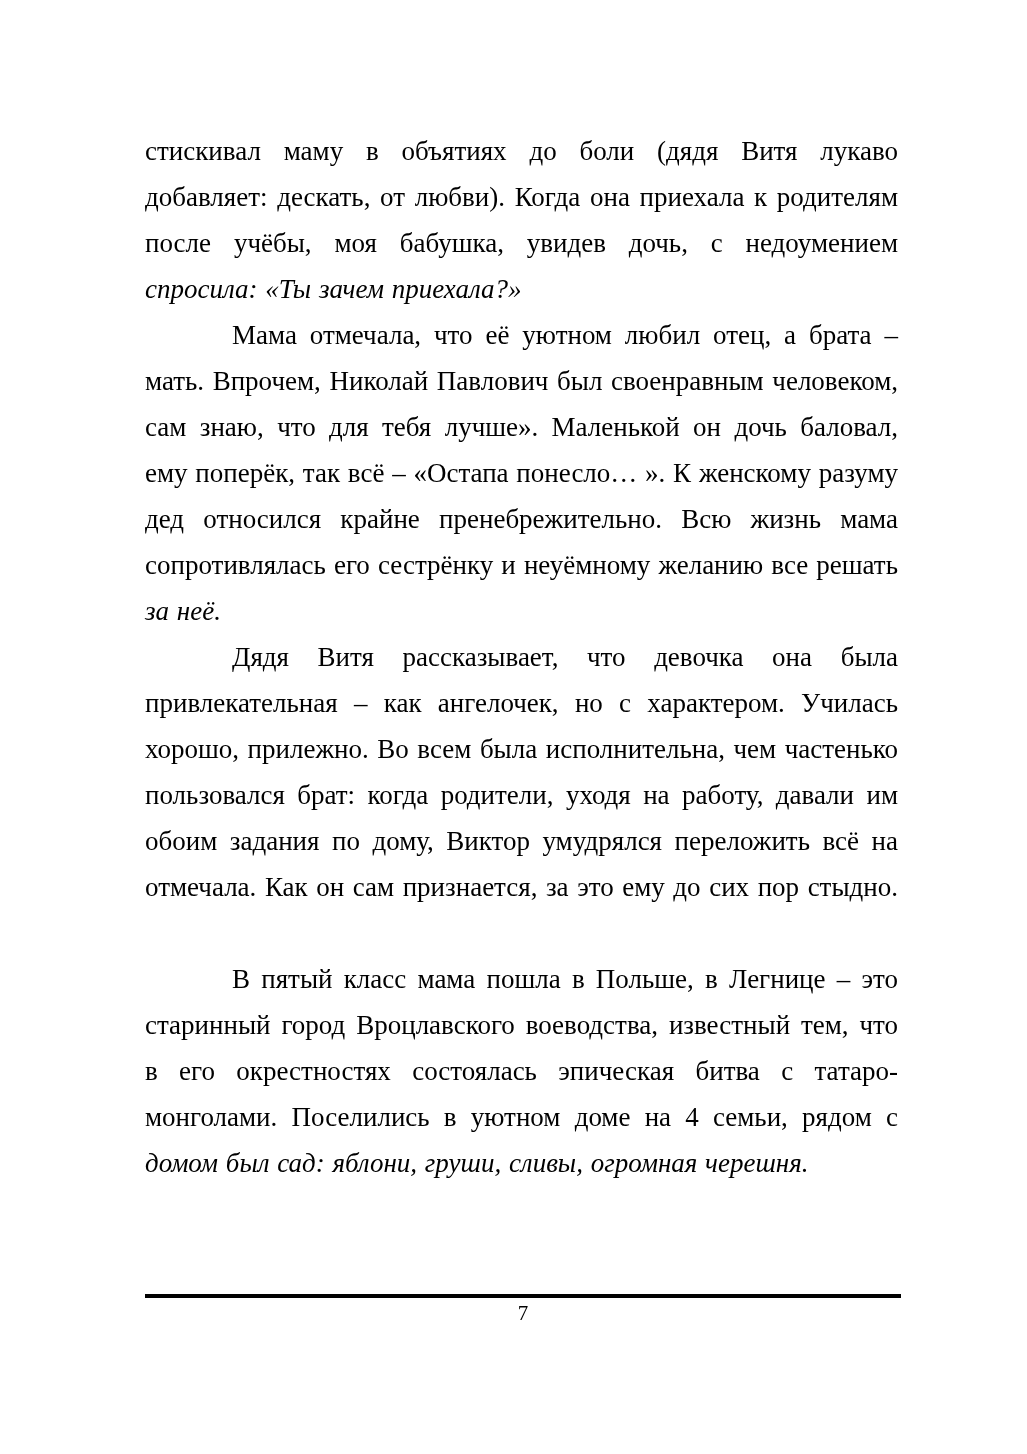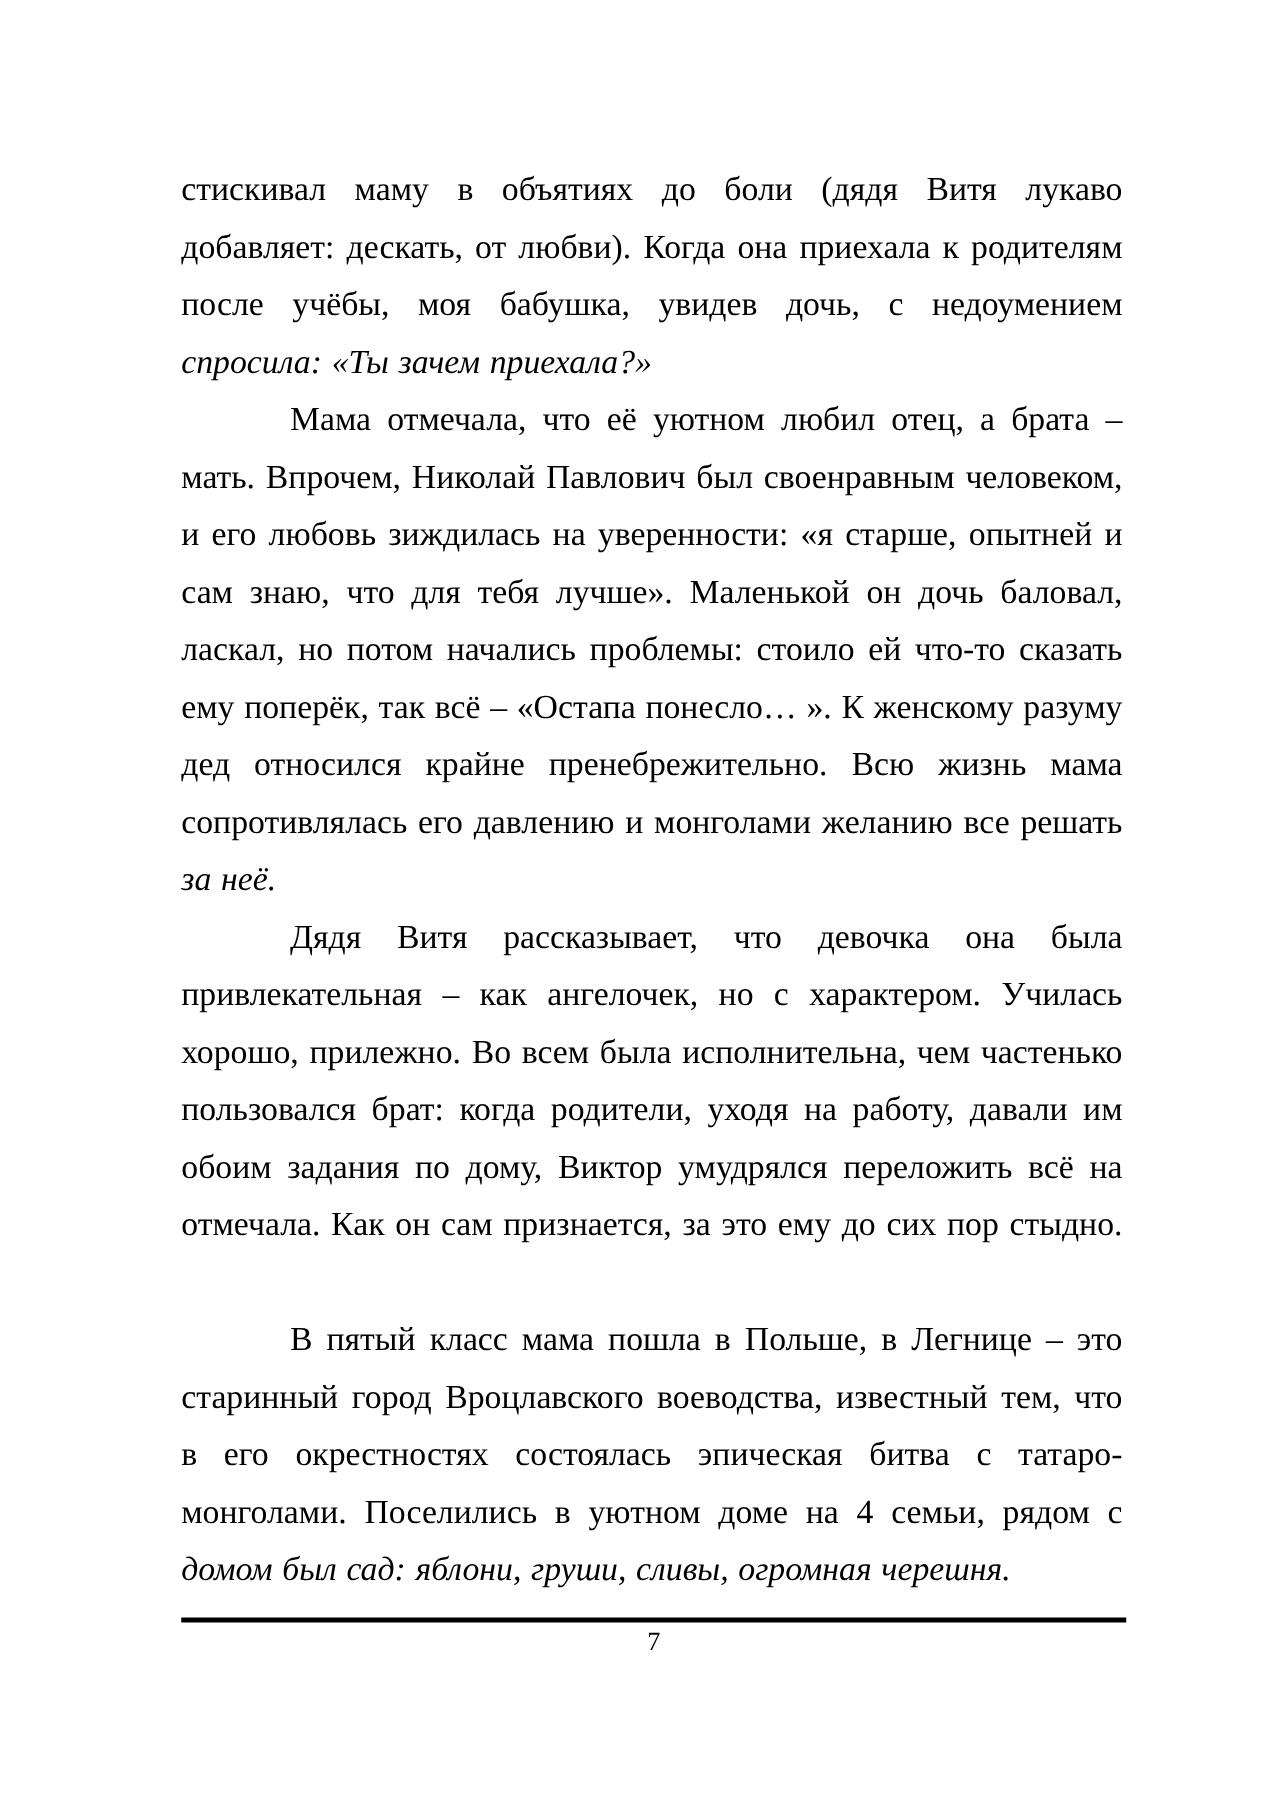--- a/index.html
+++ b/index.html
@@ -58,26 +58,24 @@
   <main class="content" id="body-text">
       <div class="paragraph">
         <div class="line">стискивал маму в объятиях до боли (дядя Витя лукаво</div>
         <div class="line">добавляет: дескать, от любви). Когда она приехала к родителям</div>
         <div class="line">после учёбы, моя бабушка, увидев дочь, с недоумением</div>
         <div class="line last">спросила: «Ты зачем приехала?»</div>
       </div>
       <div class="paragraph">
         <div class="line first-indent">Мама отмечала, что её уютном любил отец, а брата –</div>
         <div class="line">мать. Впрочем, Николай Павлович был своенравным человеком,</div>
-        <div class="line">и его любовь зиждилась на уверенности: «я старше, опытней и</div>
         <div class="line">сам знаю, что для тебя лучше». Маленькой он дочь баловал,</div>
-        <div class="line">ласкал, но потом начались проблемы: стоило ей что-то сказать</div>
         <div class="line">ему поперёк, так всё – «Остапа понесло… ». К женскому разуму</div>
         <div class="line">дед относился крайне пренебрежительно. Всю жизнь мама</div>
-        <div class="line">сопротивлялась его давлению и монголами желанию все решать</div>
+        <div class="line">сопротивлялась его сестрёнку и неуёмному желанию все решать</div>
         <div class="line last">за неё.</div>
       </div>
       <div class="paragraph">
         <div class="line first-indent">Дядя Витя рассказывает, что девочка она была</div>
         <div class="line">привлекательная – как ангелочек, но с характером. Училась</div>
         <div class="line">хорошо, прилежно. Во всем была исполнительна, чем частенько</div>
         <div class="line">пользовался брат: когда родители, уходя на работу, давали им</div>
         <div class="line">обоим задания по дому, Виктор умудрялся переложить всё на</div>
         <div class="line">отмечала. Как он сам признается, за это ему до сих пор стыдно.</div>
       </div>

